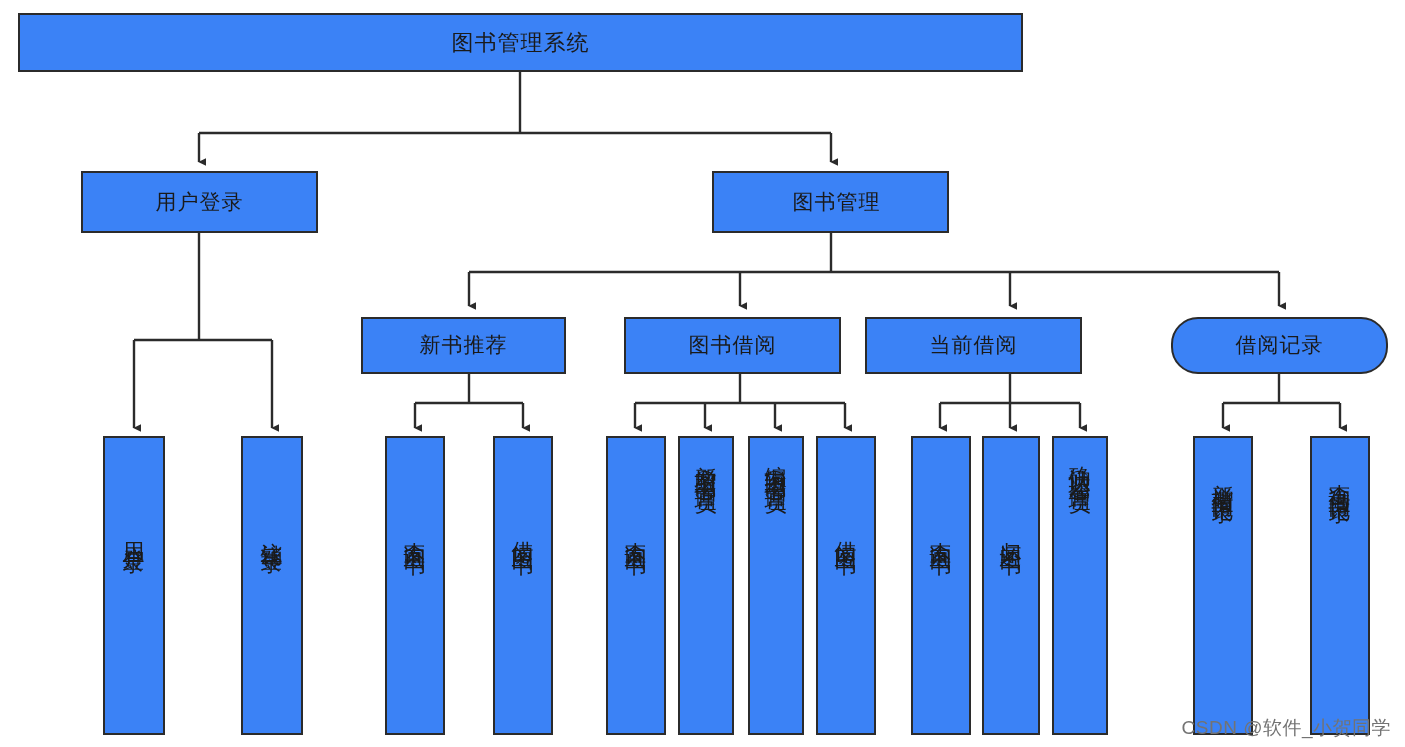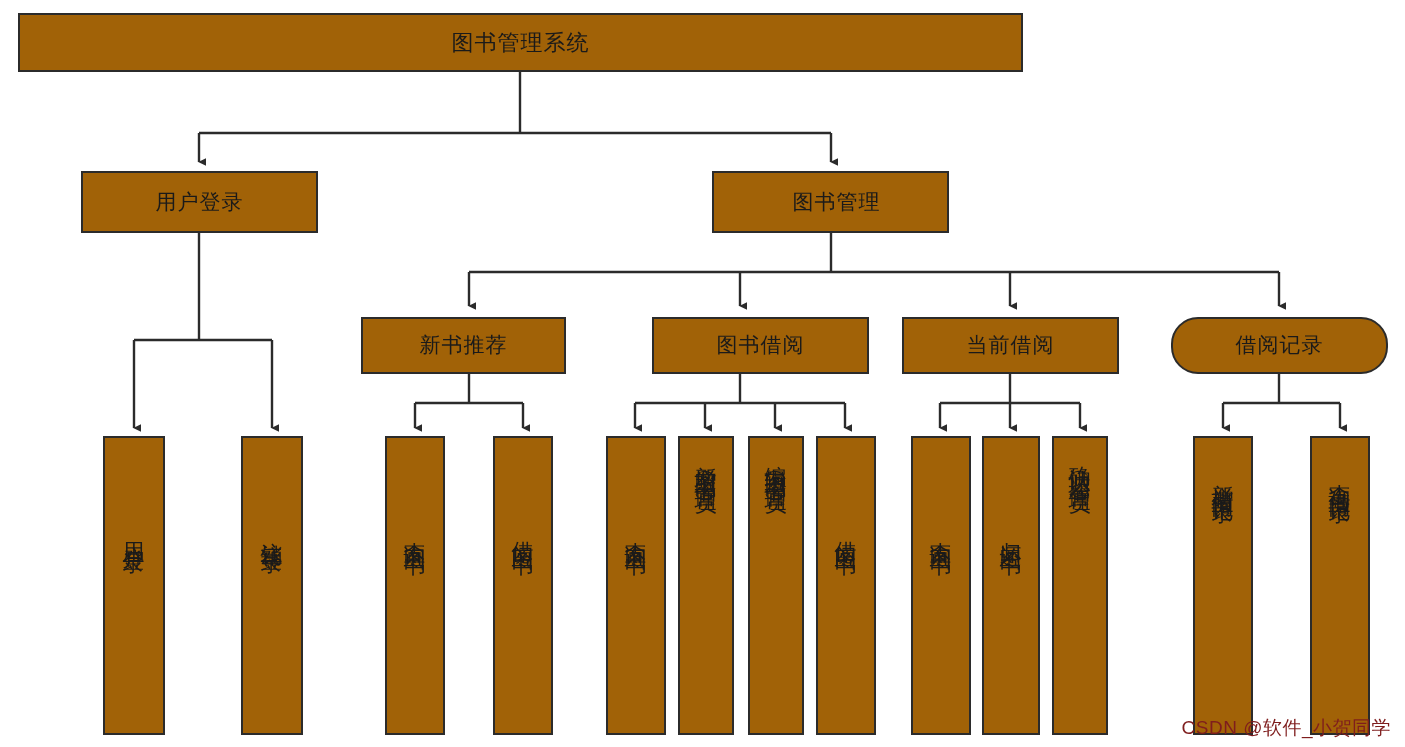--- a/index.html
+++ b/index.html
@@ -22,21 +22,21 @@
     position: absolute;
     left: 0;
     top: 0;
     width: 1405px;
     height: 747px;
     pointer-events: none;
   }
   .node {
     position: absolute;
     box-sizing: border-box;
-    background: #a16207;
+    background: #3b82f6;
     border: 2px solid #2b2b2b;
     display: flex;
     align-items: center;
     justify-content: center;
     color: #1a1a1a;
   }
   .node .label {
     display: block;
     text-align: center;
     line-height: 1.18;
@@ -72,21 +72,21 @@
     margin-top: 22px;
   }
   .node.vert.top .label {
     margin-top: 4px;
   }
   #watermark {
     position: absolute;
     right: 14px;
     bottom: 6px;
     font-size: 19px;
-    color: #7f1d1d;
+    color: #737373;
     letter-spacing: 0.5px;
     white-space: nowrap;
     user-select: none;
   }
 </style>
 </head>
 <body>
 
 <div id="diagram-root">
 
@@ -151,25 +151,25 @@
   </div>
 
   <div class="node horiz" style="left:712px; top:171px; width:237px; height:62px;padding-left:12px;">
     <span class="label">图书管理</span>
   </div>
 
   <div class="node horiz" style="left:361px; top:317px; width:205px; height:57px;">
     <span class="label">新书推荐</span>
   </div>
 
-  <div class="node horiz" style="left:652px; top:317px; width:217px; height:57px;">
+  <div class="node horiz" style="left:624px; top:317px; width:217px; height:57px;">
     <span class="label">图书借阅</span>
   </div>
 
-  <div class="node horiz" style="left:902px; top:317px; width:217px; height:57px;font-family:Liberation Serif, serif;">
+  <div class="node horiz" style="left:865px; top:317px; width:217px; height:57px;font-family:Liberation Serif, serif;">
     <span class="label">当前借阅</span>
   </div>
 
   <div class="node horiz" style="left:1171px; top:317px; width:217px; height:57px;border-radius:27px;">
     <span class="label">借阅记录</span>
   </div>
 
   <div class="node vert mid" style="left:103px; top:436px; width:62px; height:299px;">
     <span class="label">用户登录</span>
   </div>

